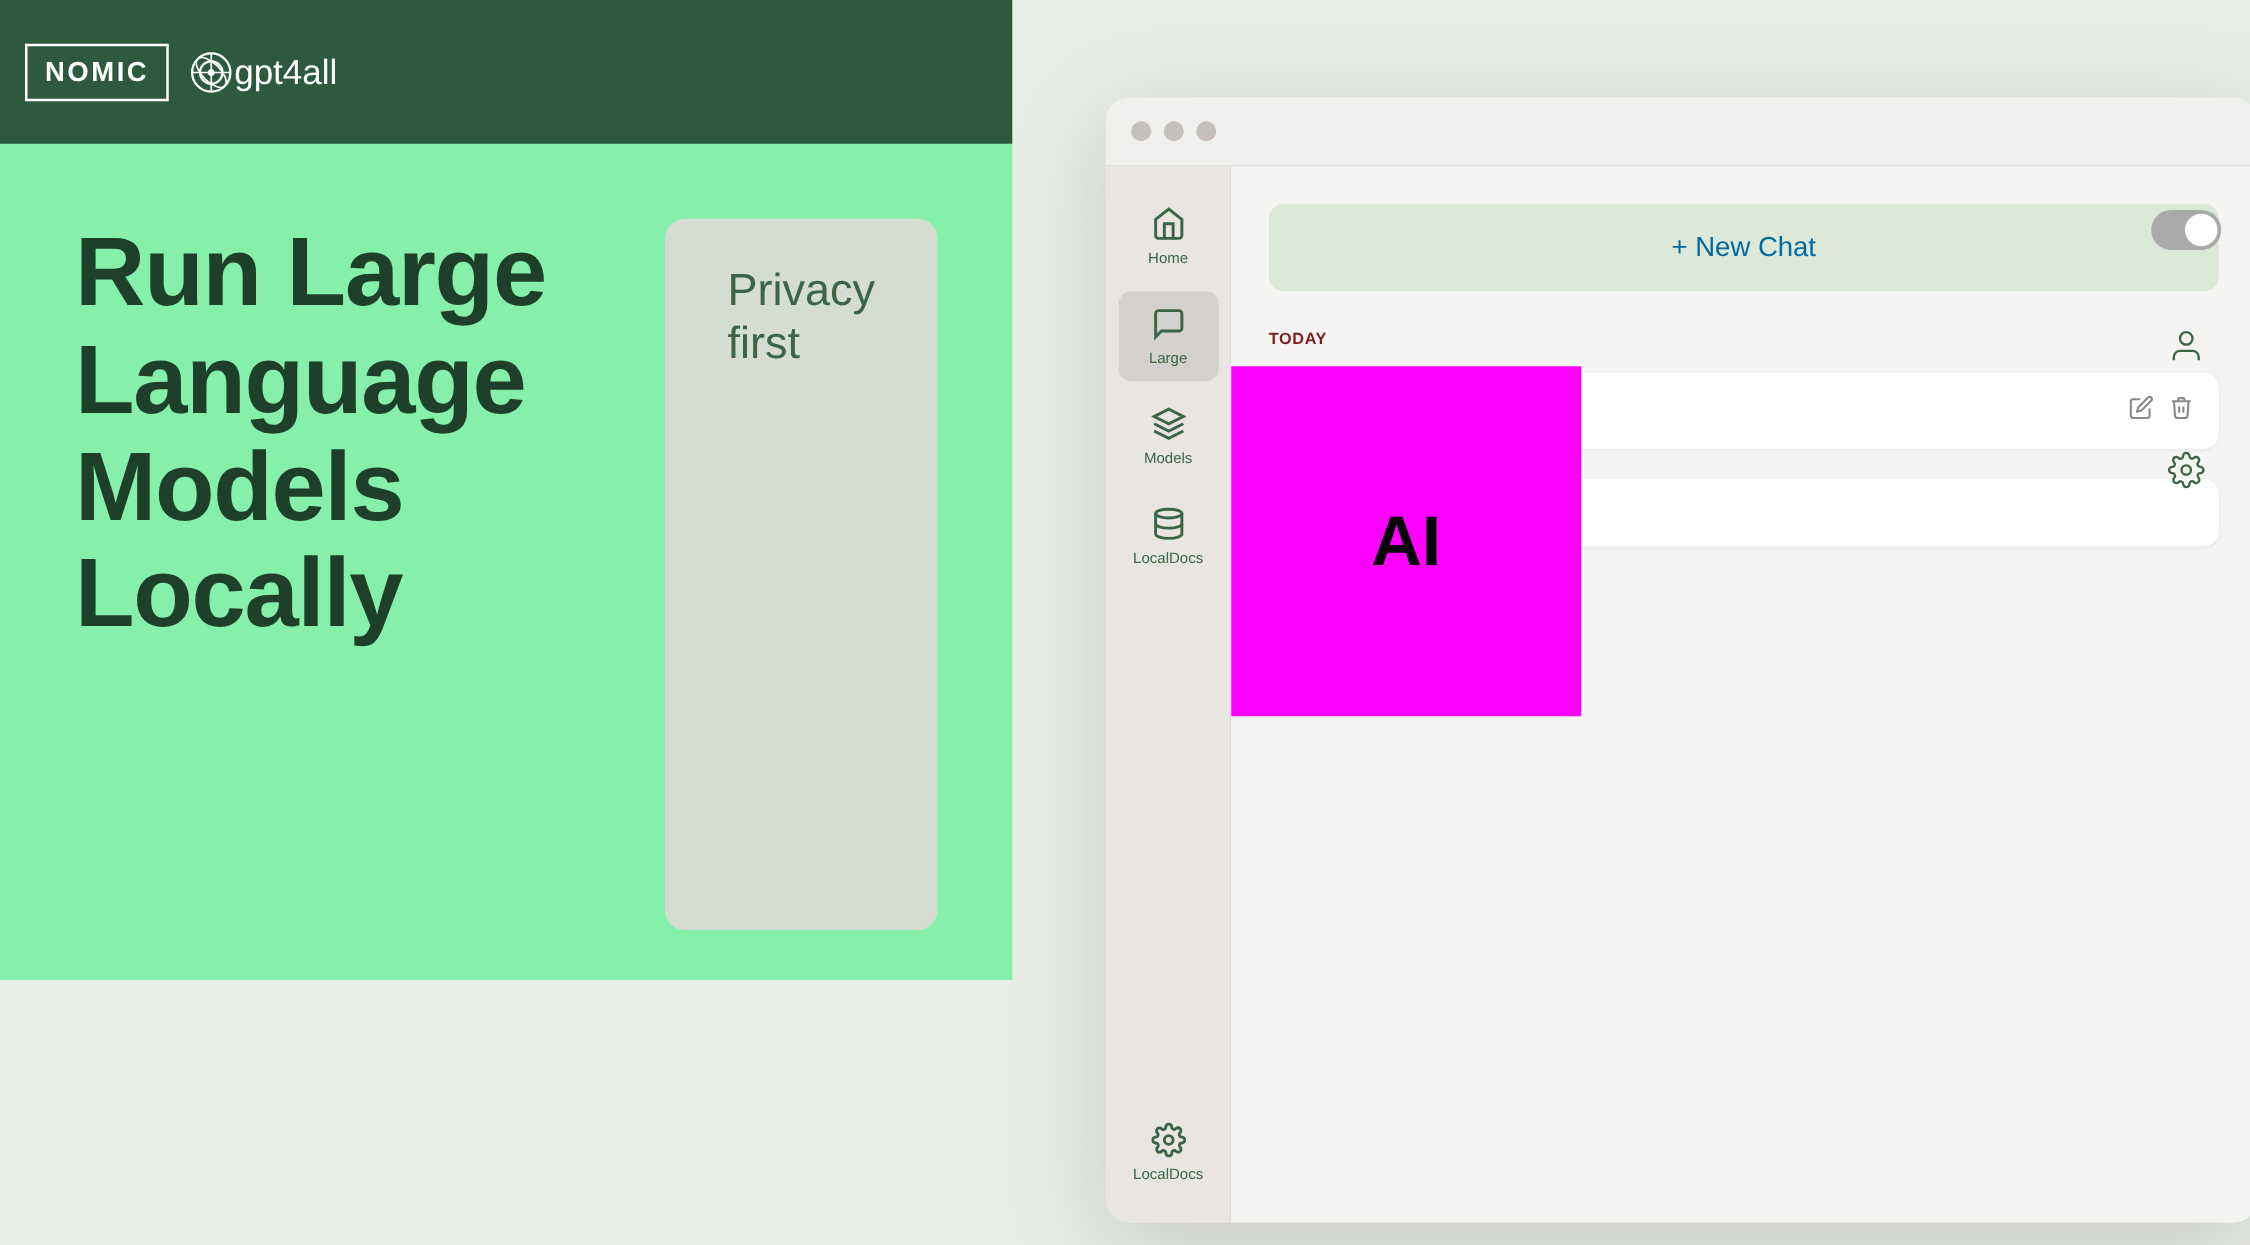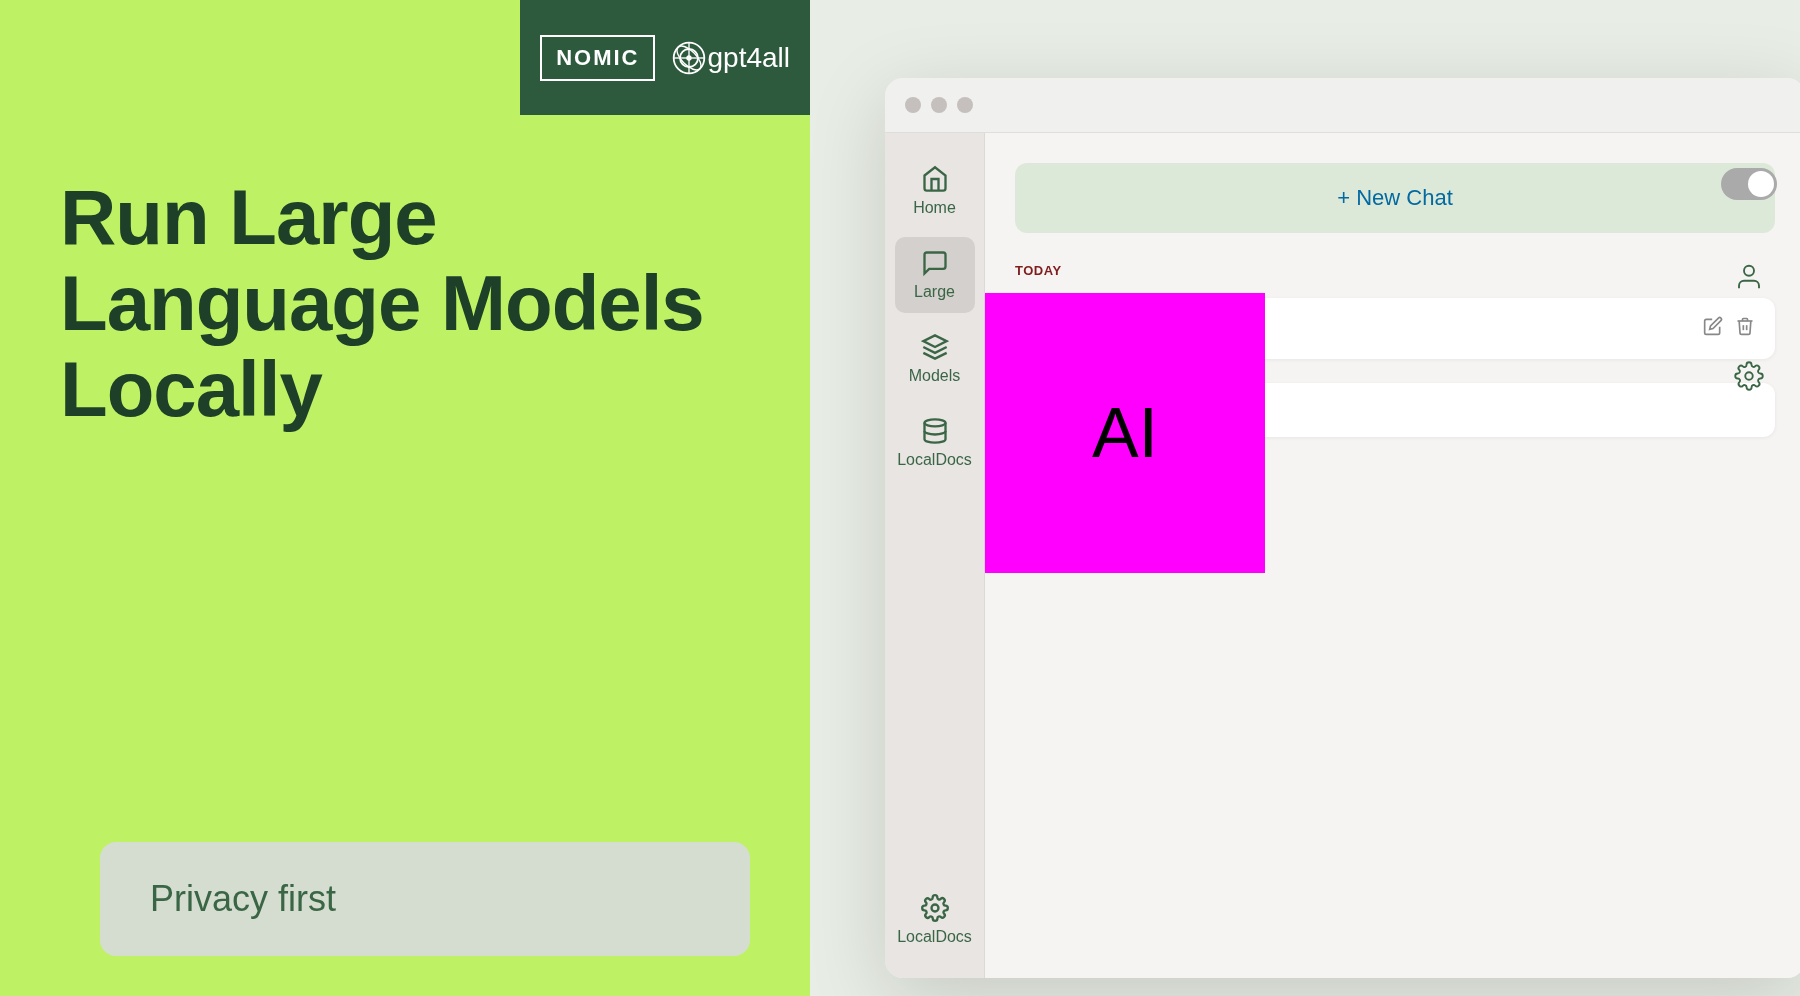--- a/index.html
+++ b/index.html
@@ -12,25 +12,24 @@
       overflow: hidden;
       position: relative;
     }
 
     
     .left-section {
       position: absolute;
       top: 0;
       left: 0;
       width: 810px;
-      height: 996px;
-      background: #bef264;
+      height: 784px;
+      background: #86efac;
       display: flex;
       flex-direction: column;
-      align-items: flex-end;
     }
 
     .header-bar {
       background: #2d5a3d;
       display: flex;
       align-items: center;
       padding: 0 20px;
       height: 115px;
       gap: 16px;
     }
@@ -56,21 +55,21 @@
 
     .gpt4all-icon {
       width: 36px;
       height: 36px;
     }
 
     .main-content {
       flex: 1;
       padding: 60px 60px 40px 60px;
       display: flex;
-      flex-direction: column;
+      flex-direction: row;
       justify-content: space-between;
     }
 
     .headline {
       color: #1e4028;
       font-size: 78px;
       font-weight: 800;
       line-height: 1.1;
       letter-spacing: -1px;
     }
@@ -160,21 +159,21 @@
       border-radius: 10px;
       cursor: pointer;
       width: 80px;
     }
 
     .sidebar-item.active {
       background: #d4d0ce;
     }
 
     .sidebar-label {
-      font-size: 16px;
+      font-size: 12px;
       color: #3a6645;
       font-weight: 500;
       text-align: left;
     }
 
     .sidebar-icon {
       width: 28px;
       height: 28px;
       color: #3a6645;
     }
@@ -269,22 +268,22 @@
       width: 280px;
       height: 280px;
       background: #ff00ff;
       display: flex;
       align-items: center;
       justify-content: center;
       z-index: 10;
     }
 
     .ai-dev-text {
-      font-size: 70px;
-      font-weight: 400;
+      font-size: 56px;
+      font-weight: 700;
       color: #000;
       text-align: left;
       line-height: 1;
     }
 
     .right-icon-btn {
       width: 44px;
       height: 44px;
       display: flex;
       align-items: center;

